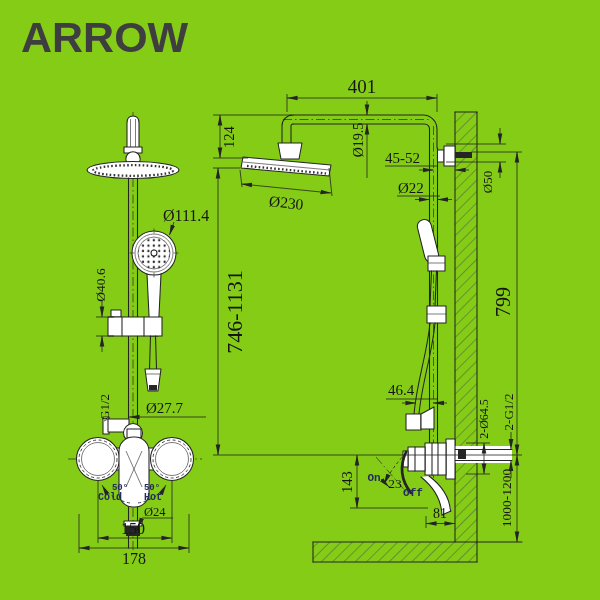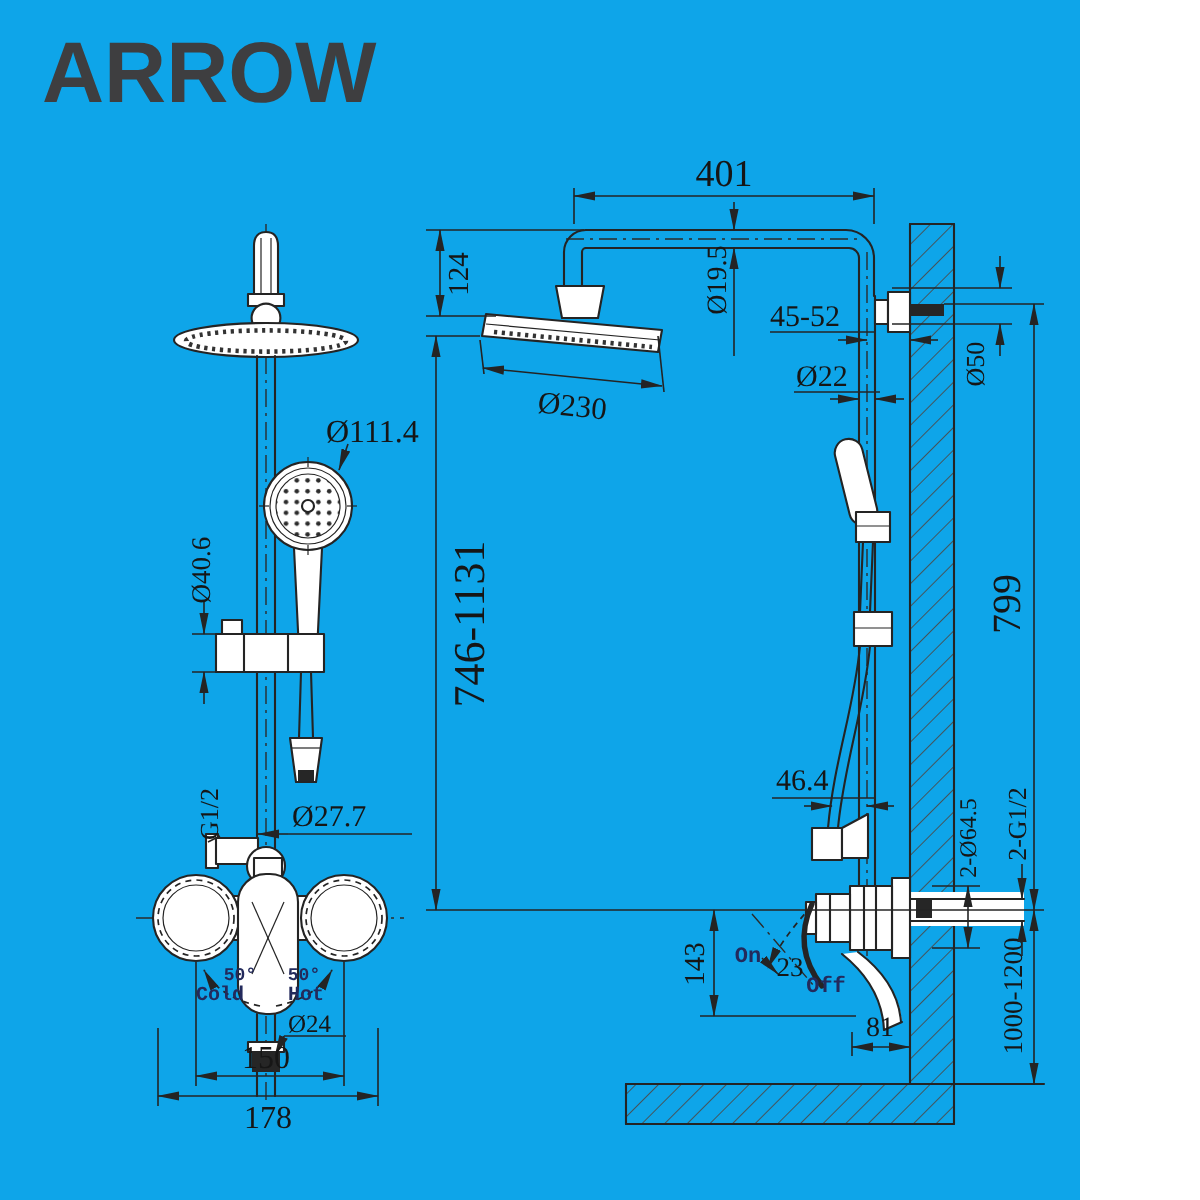--- a/index.html
+++ b/index.html
@@ -1,16 +1,16 @@
 <!DOCTYPE html>
 <html><head>
 <meta charset="utf-8">
 <style>
   html,body{margin:0;padding:0;background:#ffffff;}
-  .stage{position:relative;width:540px;height:600px;background:#0ea5e9;overflow:hidden;
+  .stage{position:relative;width:600px;height:600px;background:#84cc16;overflow:hidden;
          font-family:"Liberation Sans",sans-serif;}
   .logo{position:absolute;left:21px;top:16px;font-family:"Liberation Sans",sans-serif;
         font-weight:700;font-size:43px;letter-spacing:0px;color:#3e3e40;line-height:1;}
   svg{position:absolute;left:0;top:0;}
   .ln{fill:none;stroke:#242424;stroke-width:1.05;stroke-linecap:round;stroke-linejoin:round;}
   .lt{fill:none;stroke:#242424;stroke-width:.6;}
   .wf{fill:#ffffff;stroke:#242424;stroke-width:1.05;stroke-linejoin:round;}
   .wn{fill:#ffffff;stroke:none;}
   .dk{fill:#262626;stroke:none;}
   .dim{fill:none;stroke:#242424;stroke-width:.8;}

